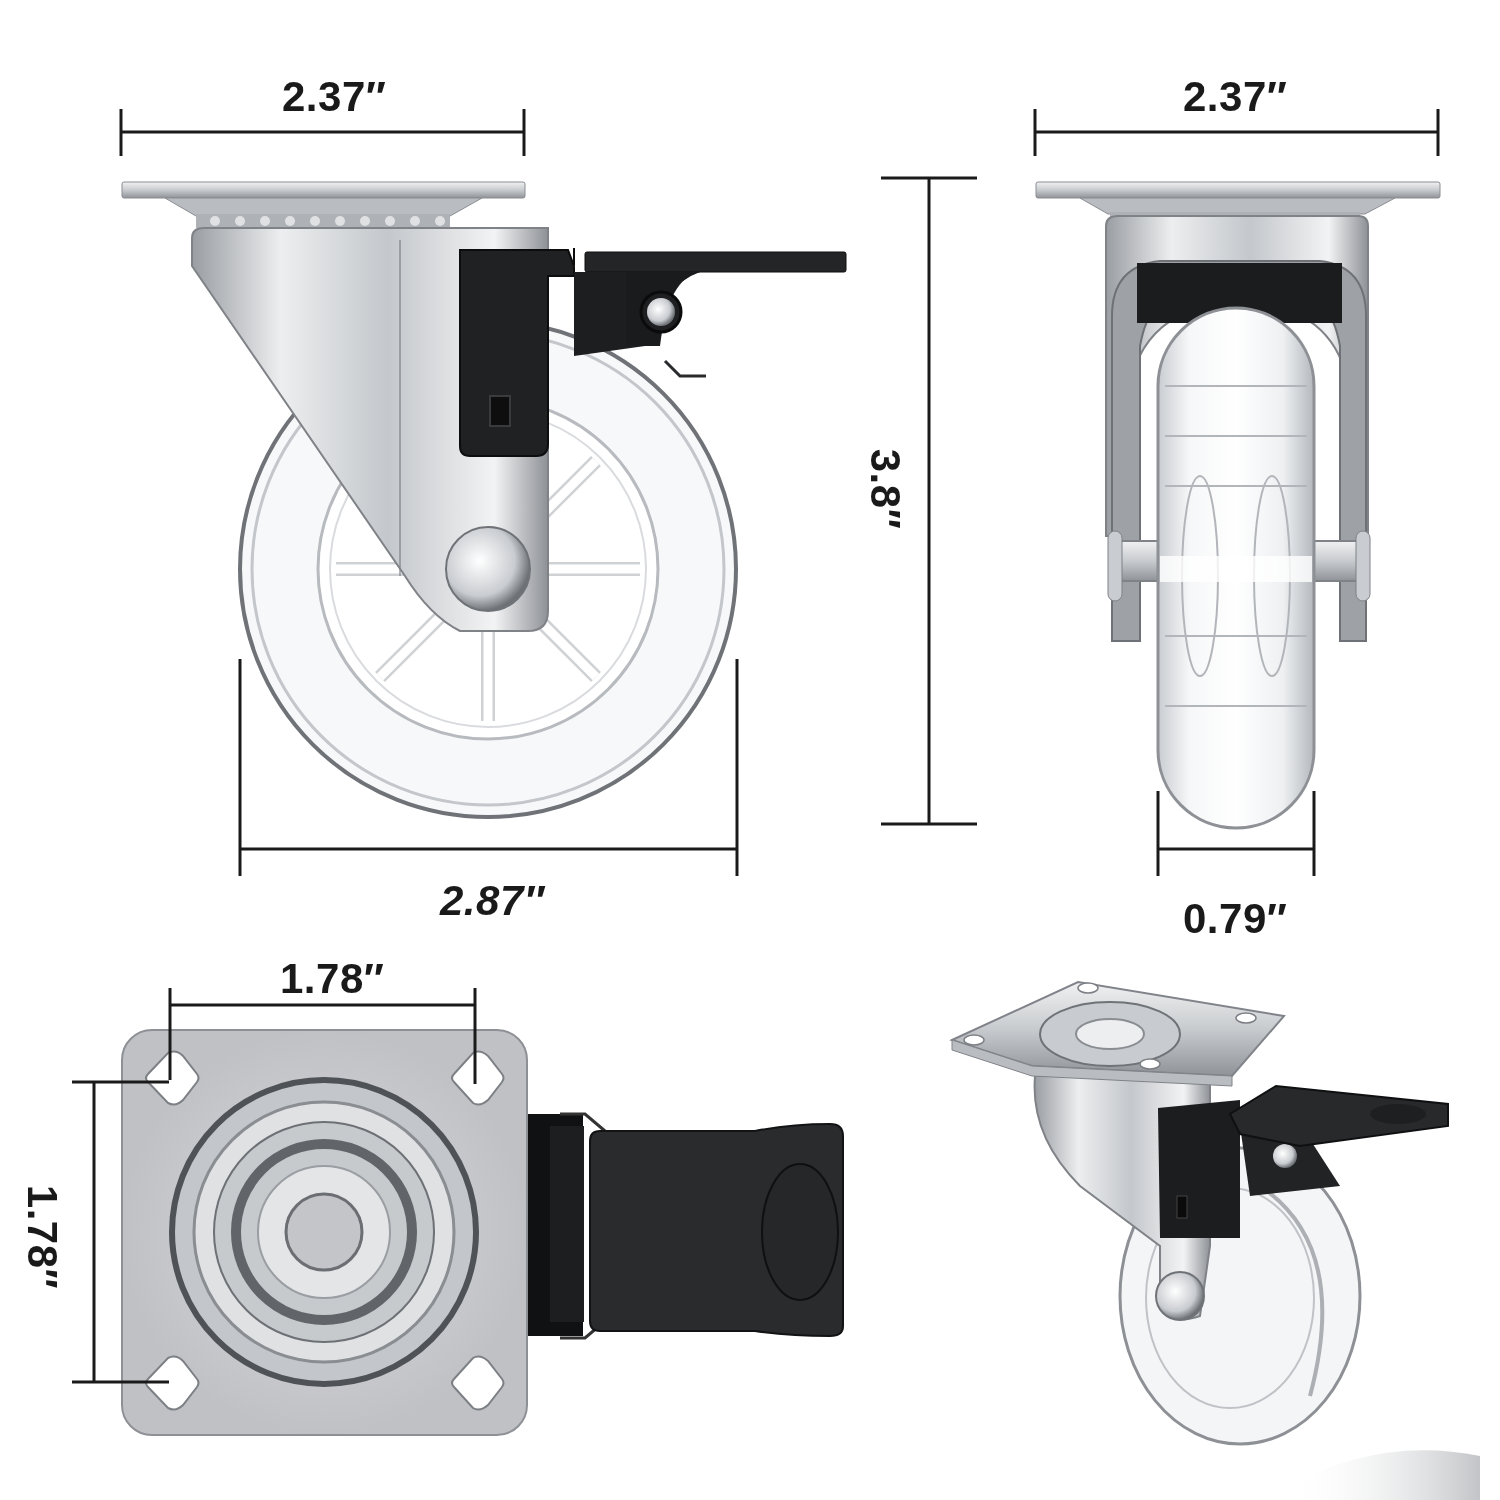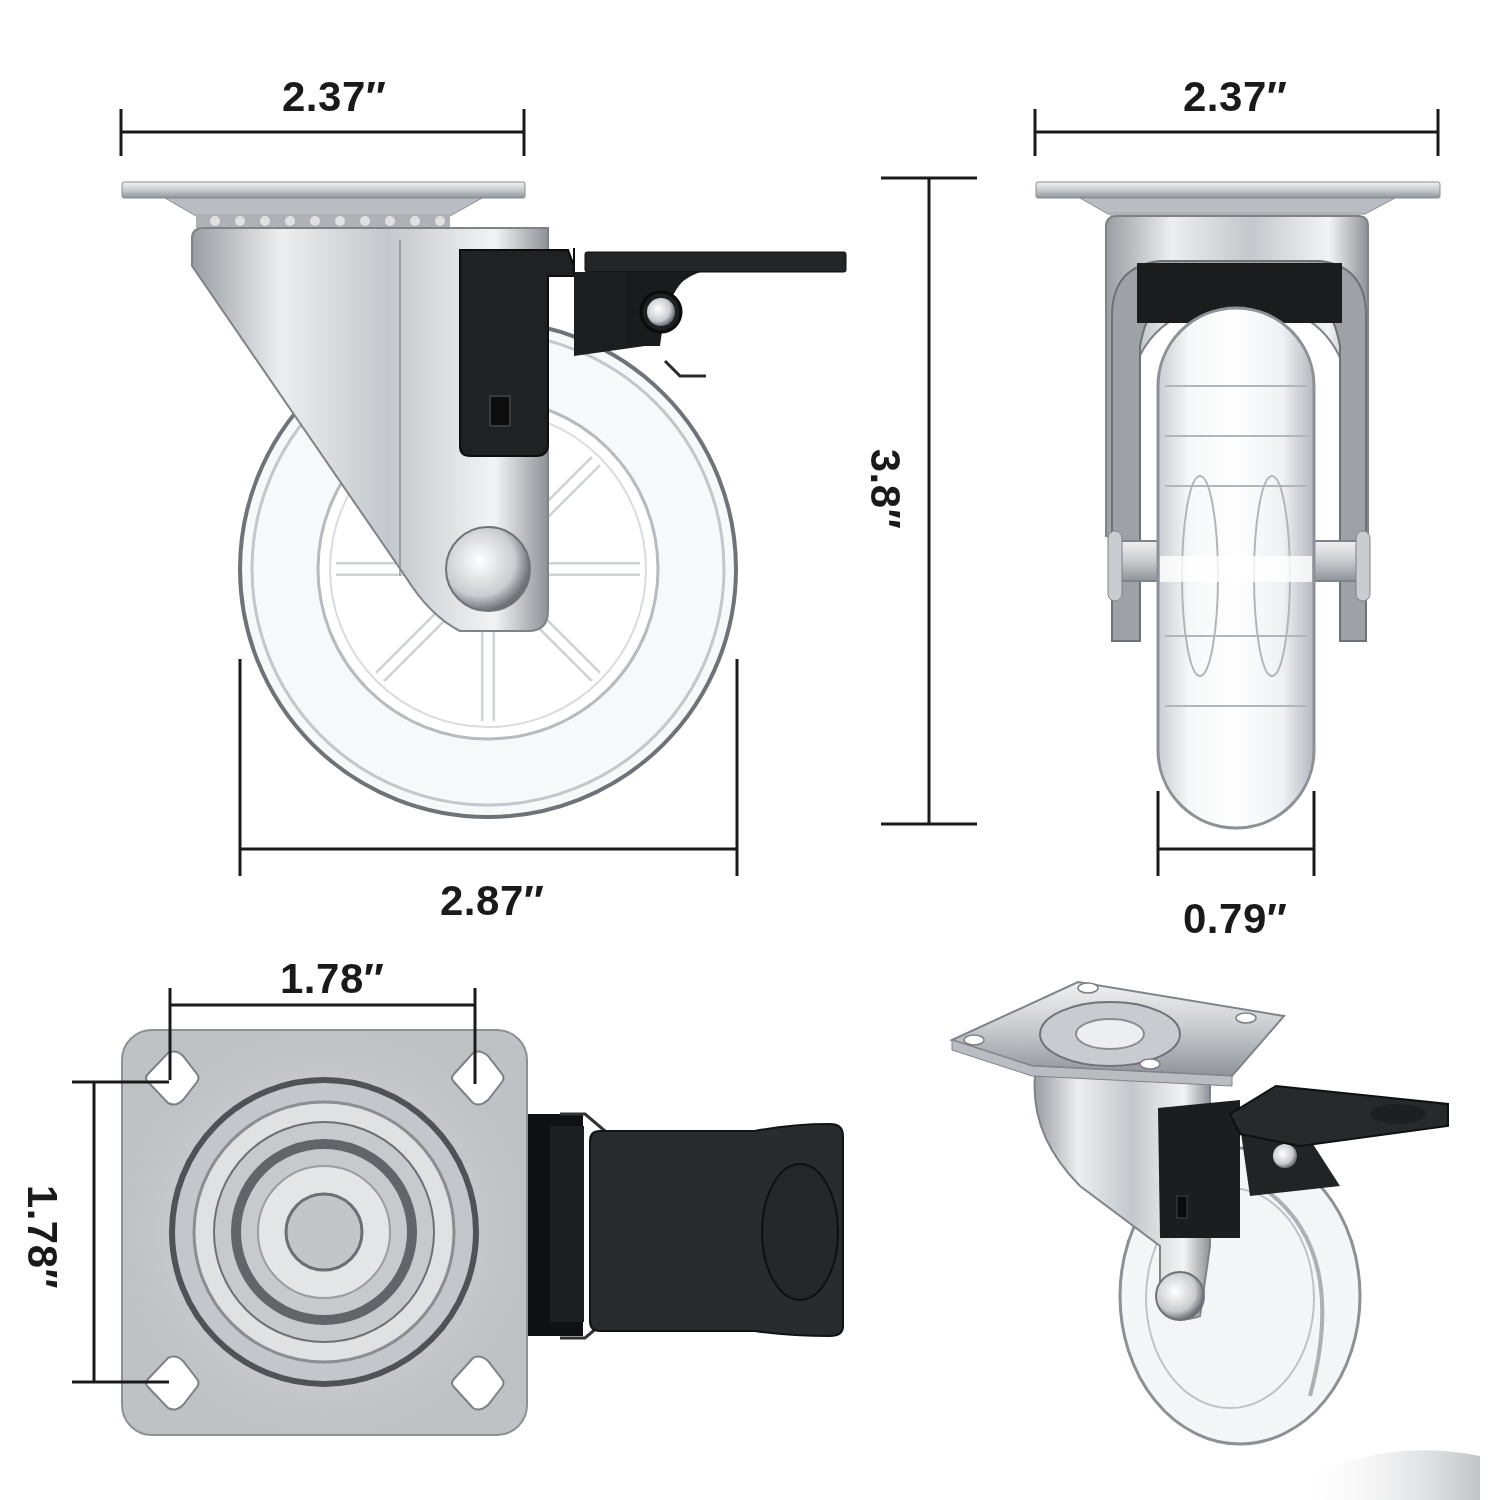--- a/index.html
+++ b/index.html
@@ -228,18 +228,18 @@
       <ellipse cx="1088" cy="972" rx="10" ry="5"></ellipse>
       <ellipse cx="1246" cy="1002" rx="10" ry="5"></ellipse>
       <ellipse cx="1150" cy="1048" rx="10" ry="5"></ellipse>
     </g>
   </g>
 </svg>
 
 <div class="label" style="left:282px; top:60px;">2.37″</div>
 <div class="label" style="left:1183px; top:60px;">2.37″</div>
 <div class="label rot-cw" style="left:845px; top:452px;">3.8″</div>
-<div class="label" style="left:440px; top:864px;">2.87″</div>
+<div class="label" style="left:440px; top:864px;font-style:italic;">2.87″</div>
 <div class="label" style="left:1183px; top:882px;">0.79″</div>
 <div class="label" style="left:280px; top:942px;">1.78″</div>
 <div class="label rot-cw" style="left:-10px; top:1200px;">1.78″</div>
 
 </div>
 
 </body></html>

